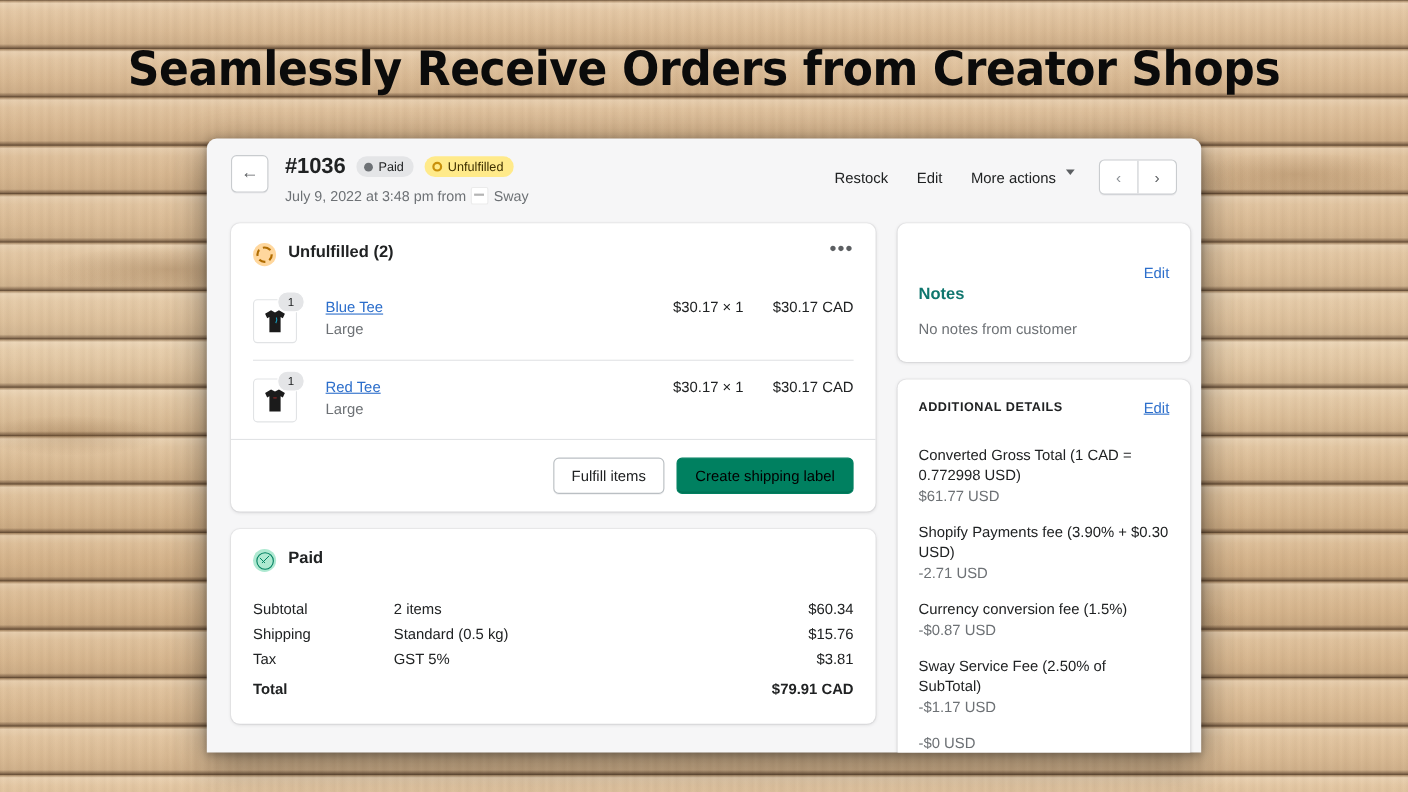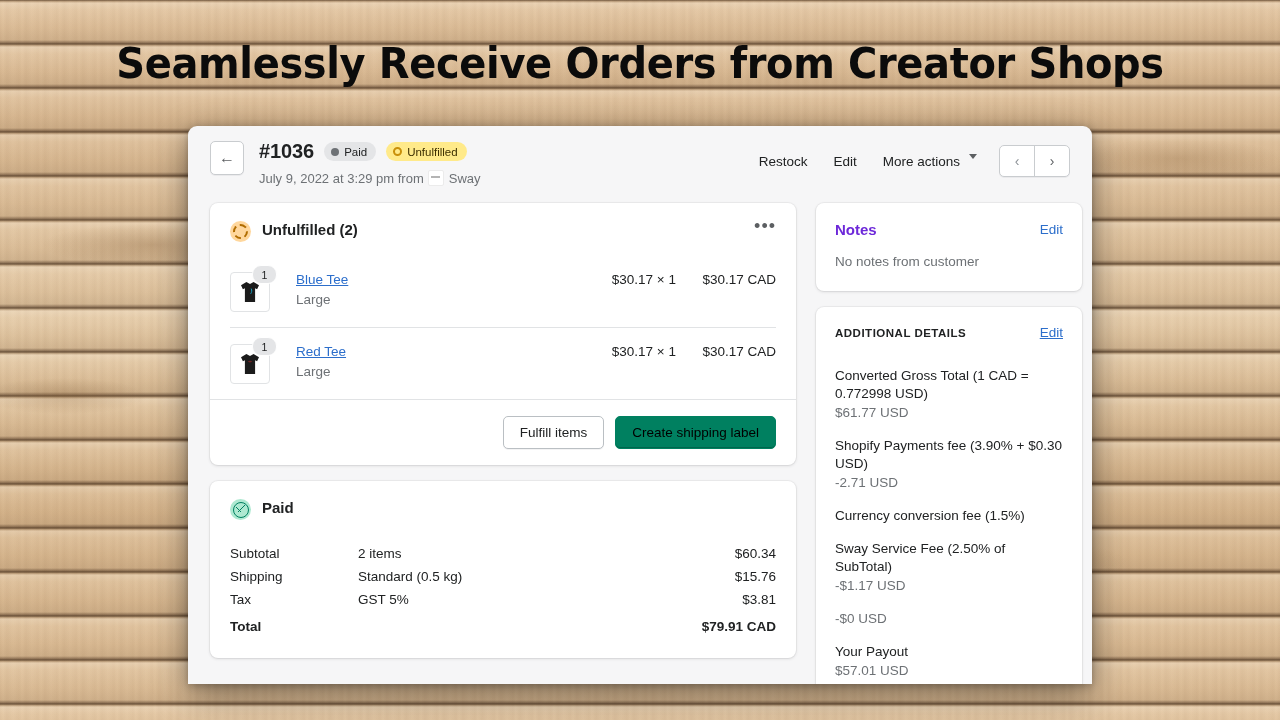--- a/index.html
+++ b/index.html
@@ -322,21 +322,21 @@
   .tr-label { width: 128px; flex: none; }
   .tr-desc { flex: 1; }
   .tr-value { text-align: right; }
   #row-total { font-weight: bold; padding-top: 8px; }
 
   
   .side-head {
     display: flex; align-items: center;
     padding: 18px 19px 0 19px;
   }
-  #notes-title { font-size: 15px; font-weight: bold; color: #6d28d9; }
+  #notes-title { font-size: 15px; font-weight: bold; color: #0f766e; margin-top: 38px; }
   .side-edit {
     margin-left: auto;
     font-size: 13.5px; color: #2c6ecb;
   }
   #details-edit { text-decoration: underline; }
   #notes-empty {
     padding: 16px 19px 22px 19px;
     font-size: 13.5px; color: #6d7175;
   }
   #details-heading {
@@ -373,21 +373,21 @@
         <span class="badge" id="badge-paid">
           <span class="dot"></span>
           <span>Paid</span>
         </span>
         <span class="badge" id="badge-unfulfilled">
           <span class="dot"></span>
           <span>Unfulfilled</span>
         </span>
       </div>
       <div id="order-meta">
-        <span>July 9, 2022 at 3:29 pm from</span>
+        <span>July 9, 2022 at 3:48 pm from</span>
         <span id="sway-icon"></span>
         <span>Sway</span>
       </div>
     </div>
 
     <div id="header-actions">
       <span class="text-action">Restock</span>
       <span class="text-action">Edit</span>
       <span class="text-action" id="more-actions">
         <span>More actions</span>
@@ -507,20 +507,21 @@
           <div class="detail-item">
             <div class="detail-label">Converted Gross Total (1 CAD = 0.772998 USD)</div>
             <div class="detail-value">$61.77 USD</div>
           </div>
           <div class="detail-item">
             <div class="detail-label">Shopify Payments fee (3.90% + $0.30 USD)</div>
             <div class="detail-value">-2.71 USD</div>
           </div>
           <div class="detail-item">
             <div class="detail-label">Currency conversion fee (1.5%)</div>
+            <div class="detail-value">-$0.87 USD</div>
           </div>
           <div class="detail-item">
             <div class="detail-label">Sway Service Fee (2.50% of SubTotal)</div>
             <div class="detail-value">-$1.17 USD</div>
           </div>
           <div class="detail-item">
             <div class="detail-value">-$0 USD</div>
           </div>
           <div class="detail-item">
             <div class="detail-label">Your Payout</div>

